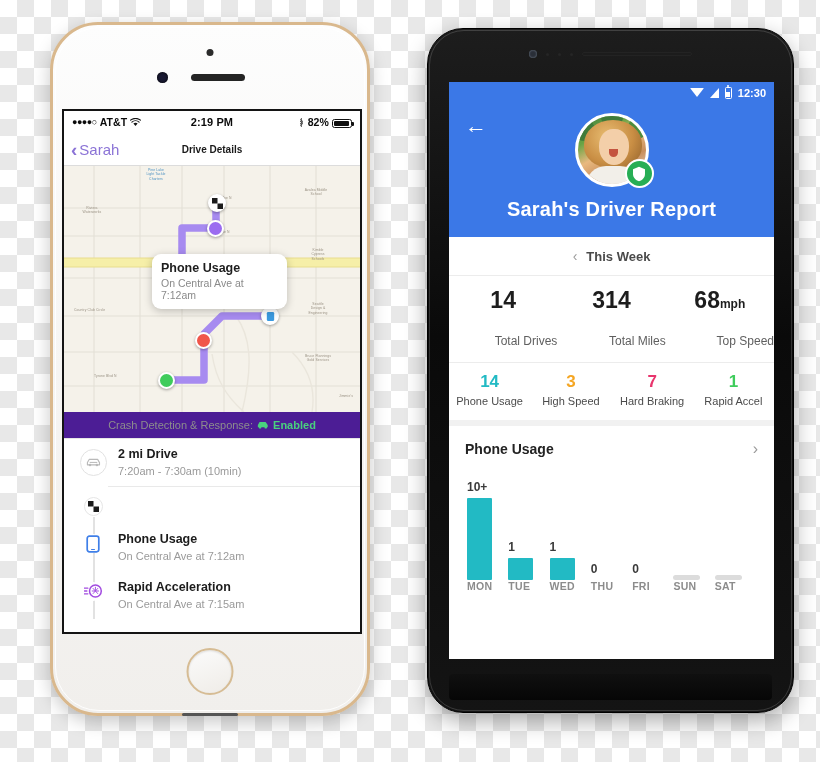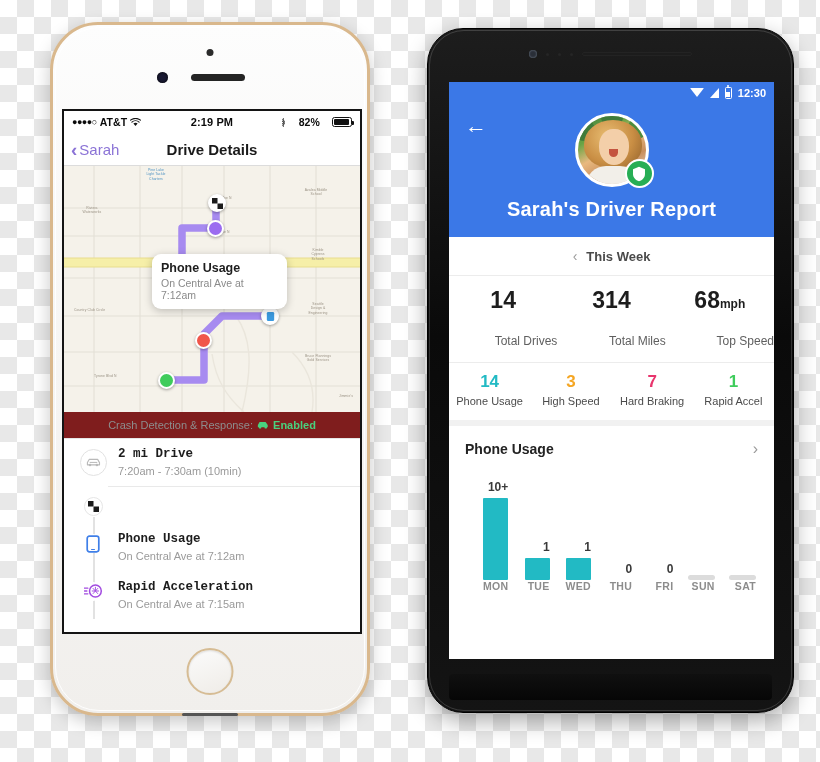--- a/index.html
+++ b/index.html
@@ -73,21 +73,21 @@
 
   
   .ios-status {
     height:22px; display:flex; align-items:center;
     font-size:10.5px; color:#0b0b0b; padding:0 8px;
     font-weight:600; letter-spacing:.1px;
     background:#fff;
   }
   .ios-status .left { display:flex; align-items:center; gap:3px; flex:1; }
   .ios-status .center { flex:0 0 auto; font-size:11px; }
-  .ios-status .right { display:flex; align-items:center; gap:12px; flex:1; justify-content:flex-end; }
+  .ios-status .right { display:flex; align-items:flex-end; gap:3px; flex:1; justify-content:flex-end; }
   .dots { letter-spacing:-0.5px; font-size:9px; }
   .batt-shell {
     width:20px;height:9.5px;border:1.2px solid #111;border-radius:2.5px;
     position:relative; display:inline-block;
   }
   .batt-shell::after{
     content:""; position:absolute; right:-3px; top:2.5px;
     width:1.8px;height:4px;background:#111;border-radius:0 1px 1px 0;
   }
   .batt-fill{position:absolute;left:1px;top:1px;bottom:1px;width:82%;background:#111;border-radius:1px;}
@@ -97,21 +97,21 @@
     height:33px; display:flex; align-items:center;
     border-bottom:1px solid #dcdcdc;
     position:relative; background:#fff;
   }
   .ios-back {
     display:flex; align-items:center; gap:1px;
     position:absolute; left:7px; color:#8b73d6; font-size:15px;
   }
   .ios-back .chev { font-size:19px; font-weight:700; line-height:1; margin-right:1px;}
   .ios-title {
-    width:100%; text-align:center; font-size:15px;
+    width:100%; text-align:center; font-size:10px;
     font-weight:700; color:#1a1a1a;
   }
 
   
   .ios-map {
     position:relative; height:246px; overflow:hidden;
     background:#f4f1ea;
   }
   .map-poi {
     position:absolute; font-size:3.4px; color:#9a9284; text-align:center;
@@ -136,37 +136,37 @@
   .mk {
     position:absolute; border-radius:50%;
     border:2.5px solid #fff; box-shadow:0 1px 3px rgba(0,0,0,.35);
     z-index:5;
   }
 
   
   .crash-bar {
     height:27px; display:flex; align-items:center; justify-content:center;
     gap:4px; font-size:11px; color:#8d8d8d;
-    border-bottom:1px solid #e6e6e6; background:#7f1d1d;
+    border-bottom:1px solid #e6e6e6; background:#4c1d95;
   }
   .crash-bar .ok { color:#49d17e; font-weight:600; }
 
   
   .ios-list { background:#fff; position:relative; }
   .ev {
     display:flex; gap:10px; padding:8px 12px 8px 14px;
     position:relative;
   }
   .ev + .ev::before {
     content:""; position:absolute; left:44px; right:0; top:0; height:1px;
     background:transparent;
   }
   .ev-icon { width:30px; flex:0 0 30px; display:flex; justify-content:center; padding-top:2px; }
   .ev-body { flex:1; min-width:0; }
-  .ev-title { font-size:12.5px; font-weight:700; color:#1c1c1c; line-height:1.25;font-family:Liberation Mono, monospace; }
+  .ev-title { font-size:12.5px; font-weight:700; color:#1c1c1c; line-height:1.25; }
   .ev-sub { font-size:11px; color:#9a9a9a; line-height:1.35; margin-top:1px; }
   .ev-sep { height:1px; background:#e9e9e9; margin-left:44px; }
   .timeline {
     position:absolute; left:29px; top:78px; bottom:0; width:1.5px;
     background:#e2e2e2;
   }
   .circ {
     width:27px;height:27px;border-radius:50%;border:1.3px solid #e2e2e2;
     display:flex;align-items:center;justify-content:center;background:#fff;
   }
@@ -300,21 +300,21 @@
   .chart-head{
     display:flex; align-items:center; justify-content:space-between;
     margin-bottom:22px;
   }
   .chart-head .t{ font-size:14px; font-weight:700; color:#232323; }
   .chart-head .arr{ color:#9b9b9b; font-size:16px; }
   .bars{
     display:flex; align-items:flex-end; justify-content:space-between;
     height:112px; padding:0 2px;
   }
-  .bcol{ flex:1; display:flex; flex-direction:column; align-items:flex-end; justify-content:flex-end; height:100%; }
+  .bcol{ flex:1; display:flex; flex-direction:column; align-items:flex-start; justify-content:flex-end; height:100%; }
   .bval{ font-size:12px; color:#3a3a3a; margin-bottom:4px; font-weight:600; }
   .brect{ width:25px; background:#22bac4; border-radius:1px; }
   .brect.empty{ background:#dcdcdc; height:5px; border-radius:3px; width:27px;}
   .bday{ font-size:10.5px; color:#8c8c8c; font-weight:700; letter-spacing:.3px;}
 </style>
 </head>
 <body>
 
 <div id="iphone">
   <div class="ip-inner-edge"></div>

